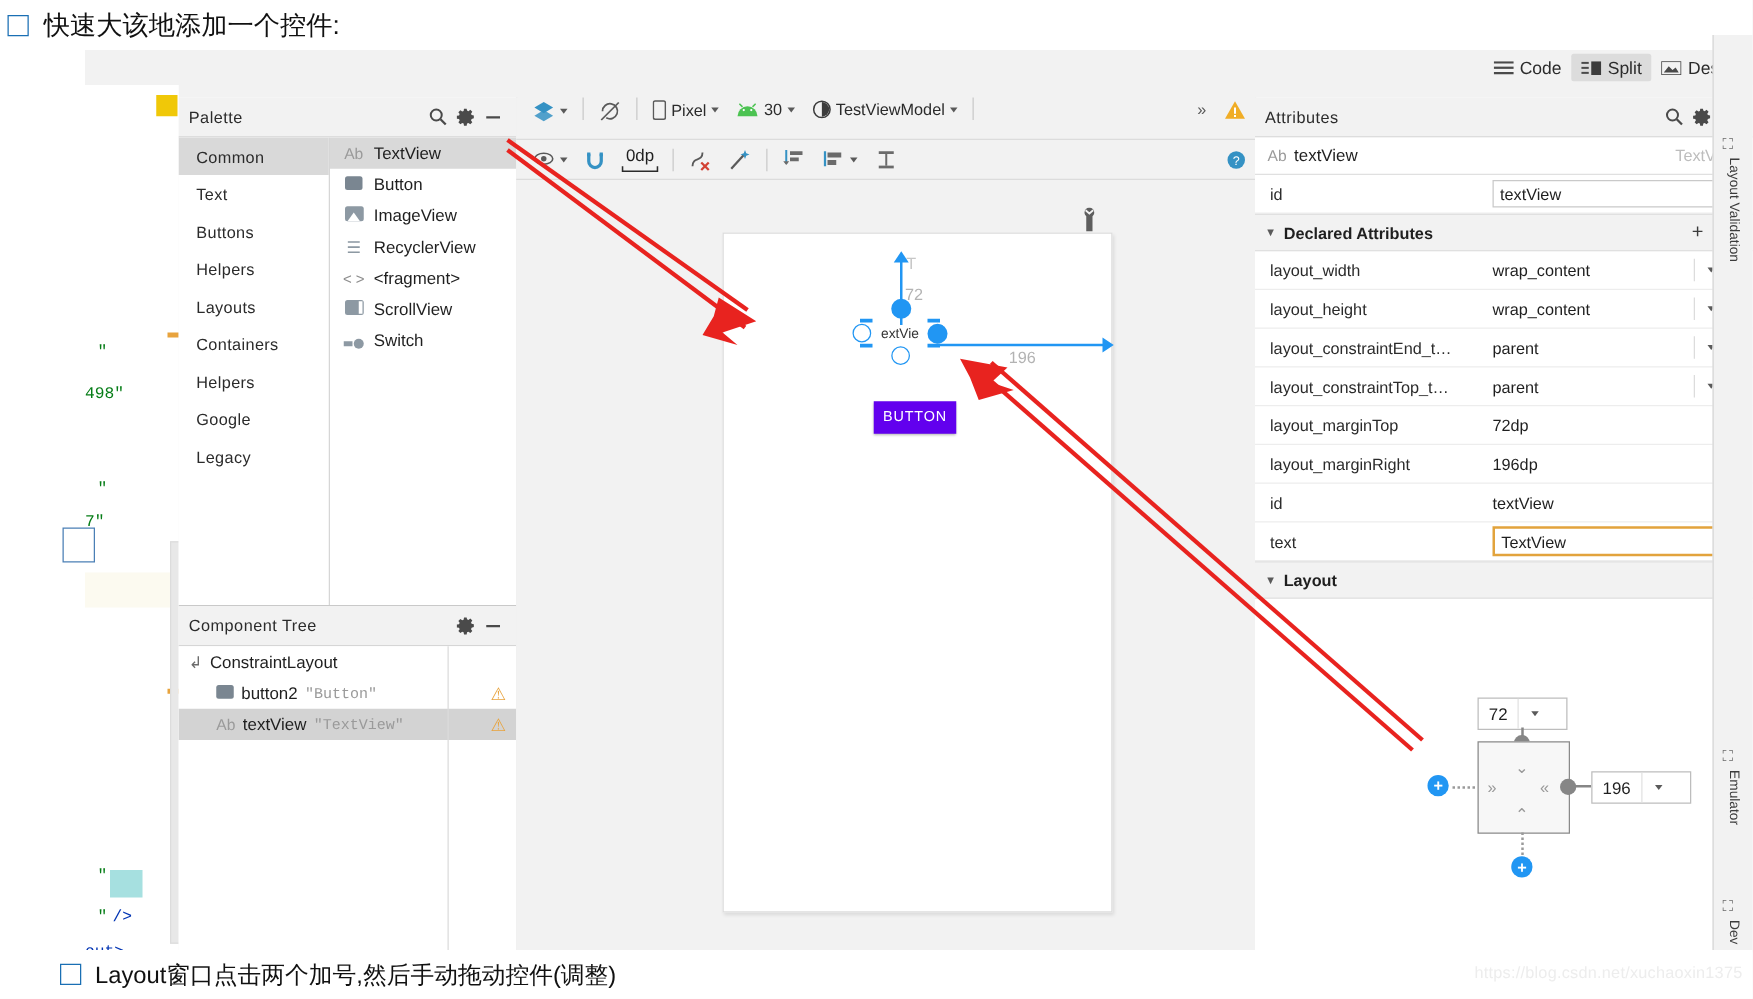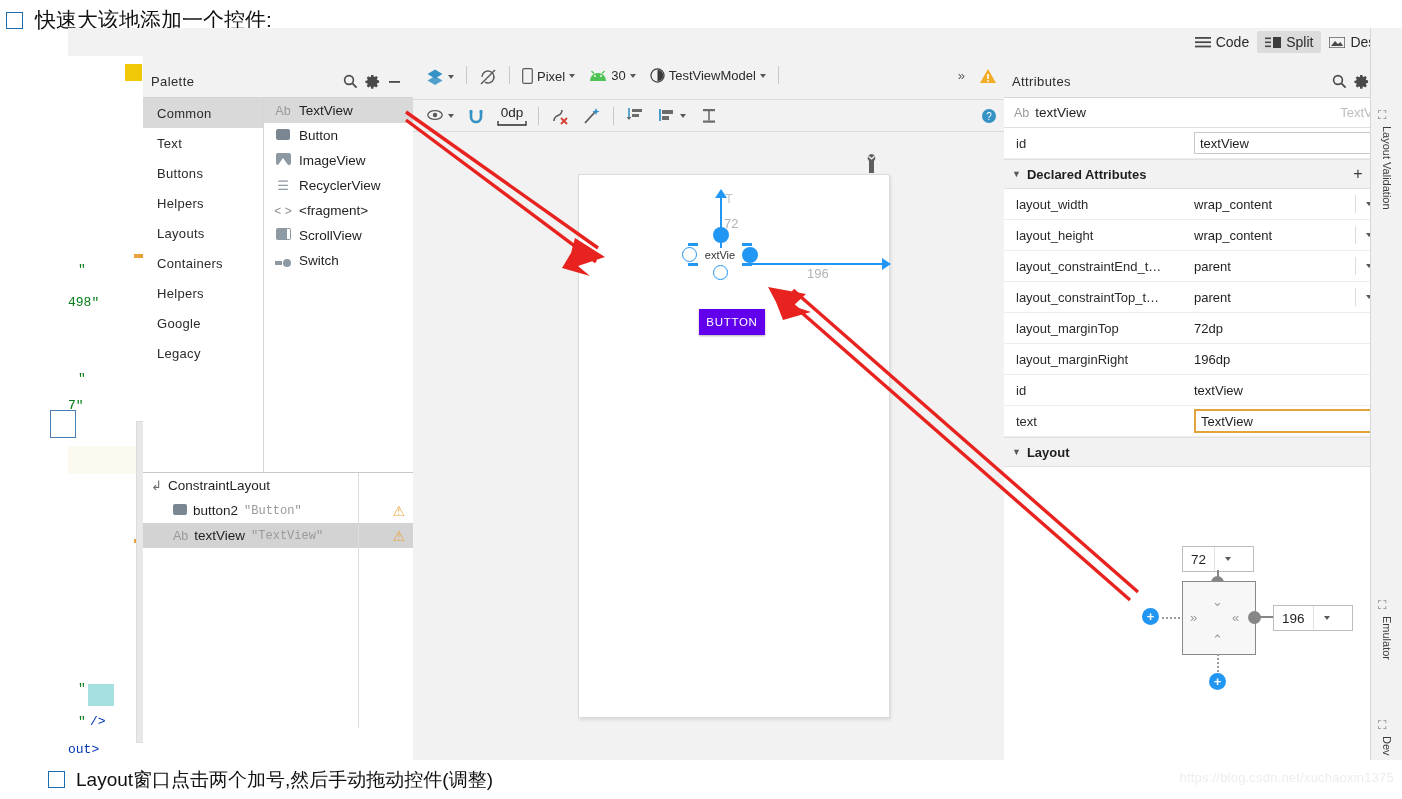--- a/index.html
+++ b/index.html
@@ -30,21 +30,21 @@
     display:flex;align-items:center;gap:11px;padding-left:48px;
     font-size:19px;color:#111;background:#fff;
   }
   #watermark{
     position:absolute;right:8px;top:770px;font-size:13px;color:#ededed;
     letter-spacing:.2px;
   }
 
   
   #ide{
-    position:absolute;left:68px;top:28px;width:1334px;height:734px;
+    position:absolute;left:68px;top:40px;width:1334px;height:734px;
     background:#f2f2f2;
   }
   
   #editor-strip{
     position:absolute;left:0px;top:28px;width:75px;height:706px;background:#ffffff;
     overflow:hidden;
   }
   .code-tok{position:absolute;font-family:"Liberation Mono",monospace;font-size:13px;color:#067d17;white-space:nowrap;}
   .code-tag{position:absolute;font-family:"Liberation Mono",monospace;font-size:13px;color:#0033b3;white-space:nowrap;}
   #editor-hl{position:absolute;left:0;top:390px;width:75px;height:28px;background:#fcfaf0;}
@@ -330,20 +330,33 @@
                 <i></i>
                 <b></b>
               </span></span>
             <span>Switch</span>
           </div>
         </div>
     </div>
   </div>
 
   <div id="ctree">
+    <div class="panel-head">
+      <span class="ttl">Component Tree</span>
+      <span class="hicon">
+        <svg width="15" height="15" viewBox="0 0 16 16">
+            <path d="M8 5.1a2.9 2.9 0 100 5.8 2.9 2.9 0 000-5.8zm7 4.1V6.8l-1.9-.3-.5-1.2 1.1-1.6-1.7-1.7-1.6 1.1-1.2-.5L8.9 1H6.6l-.3 1.9-1.2.5-1.6-1.1L1.8 4l1.1 1.6-.5 1.2L.5 7.1v2.4l1.9.3.5 1.2-1.1 1.6 1.7 1.7 1.6-1.1 1.2.5.3 1.9h2.3l.3-1.9 1.2-.5 1.6 1.1 1.7-1.7-1.1-1.6.5-1.2z" fill="#4a4a4a"></path>
+          </svg>
+      </span>
+      <span class="hicon">
+        <svg width="15" height="15" viewBox="0 0 15 15">
+            <rect x="2" y="7" width="11" height="1.8" fill="#4a4a4a"></rect>
+          </svg>
+      </span>
+    </div>
     <div id="ctree-body">
       <div id="ctree-sep"></div>
     <div class="trow" style="padding-left: 8px;">
           <span class="glyph" style="color:#6b6b6b;font-size:13px;">↲</span>
           <span>ConstraintLayout</span>
         </div>
         <div class="trow" style="padding-left: 30px;">
           <span class="glyph"><span class="sq"></span></span>
           <span>button2</span>
           <span class="sub">"Button"</span>

